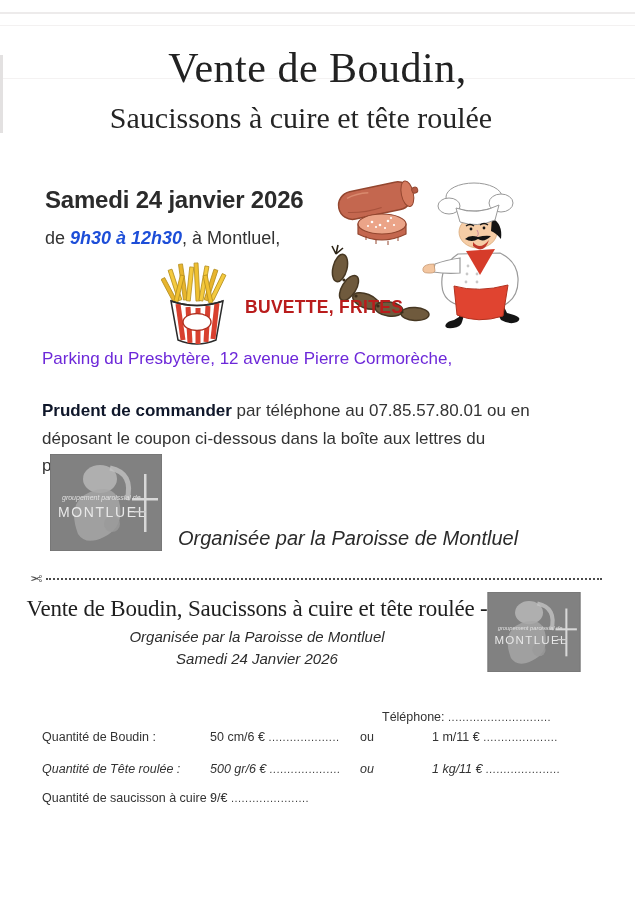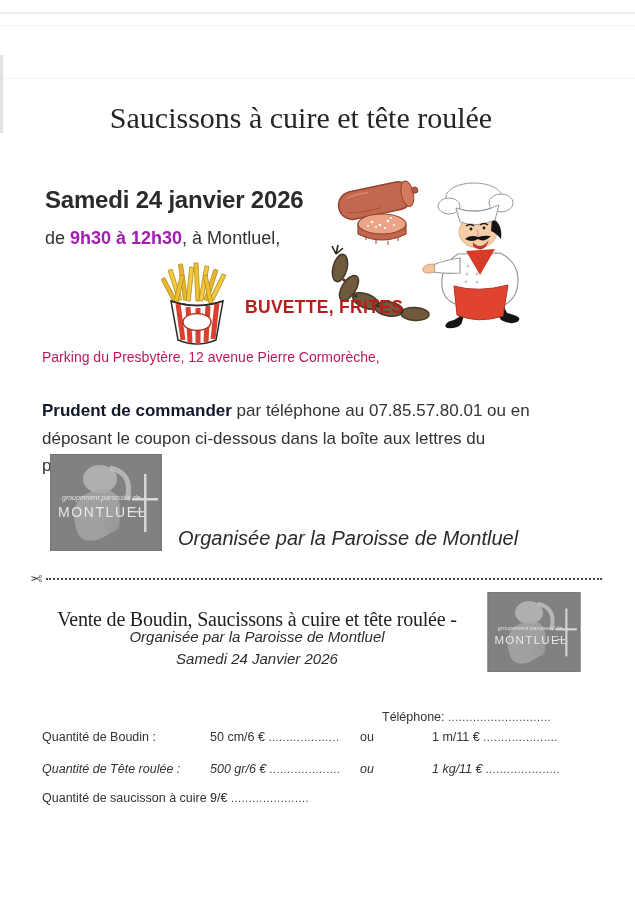--- a/index.html
+++ b/index.html
@@ -14,37 +14,37 @@
   .edgestreak{top:55px;left:0;width:3px;height:78px;background:#e3e1e1;}
 
   
   .title1{top:44px;left:0;width:635px;text-align:center;
           font-family:"Liberation Serif",serif;font-size:42px;color:#222;letter-spacing:.5px;}
   .title2{top:101px;left:0;width:602px;text-align:center;
           font-family:"Liberation Serif",serif;font-size:30px;color:#252525;}
 
   .date{top:186px;left:45px;font-size:24px;font-weight:bold;color:#2b2b2b;letter-spacing:-.2px;}
   .time{top:228px;left:45px;font-size:18px;color:#333;}
-  .time b{color:#a21caf;}
+  .time b{color:#1d4ed8;font-style:italic;}
 
   .buvette{top:297px;left:245px;font-size:17.5px;font-weight:bold;color:#b91c1c;letter-spacing:.3px;}
-  .address{top:349px;left:42px;font-size:14px;color:#be185d;}
+  .address{top:349px;left:42px;font-size:17px;color:#6d28d9;}
   .notice{top:397px;left:42px;width:532px;font-size:17px;line-height:27.5px;color:#333;}
   .notice b{color:#0f172a;}
 
   .organizer{top:527px;left:178px;font-size:20px;font-style:italic;color:#2a2a2a;}
 
   
   .cutline{top:570px;left:30px;width:572px;display:flex;align-items:center;}
   .scissors{display:inline-block;transform:scaleX(-1);font-size:15px;color:#555;margin-right:3px;}
   .dashrule{flex:1;height:0;border-top:2px dotted #4c4c4c;}
 
   
   .coupon-title{top:596px;left:18px;width:478px;text-align:center;
-        font-family:"Liberation Serif",serif;font-size:20px;color:#1f1f1f;letter-spacing:-.2px;margin-top:12px;}
+        font-family:"Liberation Serif",serif;font-size:23px;color:#1f1f1f;letter-spacing:-.2px;}
   .coupon-org{top:628px;left:18px;width:478px;text-align:center;font-size:15px;font-style:italic;color:#2d2d2d;}
   .coupon-date{top:650px;left:18px;width:478px;text-align:center;font-size:15px;font-style:italic;color:#2d2d2d;}
 
   .form-text{font-size:12.5px;color:#333;}
   .dots{font-size:11px;letter-spacing:.5px;color:#3d3d3d;}
   .name-row{top:683px;left:42px;}
   .phone-row{top:710px;left:382px;}
   .qty-row{left:0;width:635px;height:20px;}
   .row-boudin{top:730px;}
   .row-tete{top:762px;font-style:italic;}
@@ -66,20 +66,21 @@
 </head>
 <body>
 
 <div class="page">
 
   <div class="abs scanline1"></div>
   <div class="abs scanline2"></div>
   <div class="abs scanline3"></div>
   <div class="abs edgestreak"></div>
 
+  <div class="abs title1">Vente de Boudin,</div>
   <div class="abs title2">Saucissons à cuire et tête roulée</div>
 
   <div class="abs date">Samedi 24 janvier 2026</div>
   <div class="abs time"><span>de </span><b>9h30 à 12h30</b><span>, à Montluel,</span></div>
 
   <svg class="abs salami" width="100" height="74" viewBox="0 0 100 74">
     <g transform="rotate(-12 50 26)">
       <rect x="10" y="12" width="74" height="28" rx="14" fill="#c4674f" stroke="#93462f" stroke-width="1.5"></rect>
       <ellipse cx="80" cy="26" rx="6" ry="13" fill="#d57a5e" stroke="#93462f" stroke-width="1"></ellipse>
       <circle cx="88" cy="24" r="3" fill="#b35a44" stroke="#93462f" stroke-width="1"></circle>

